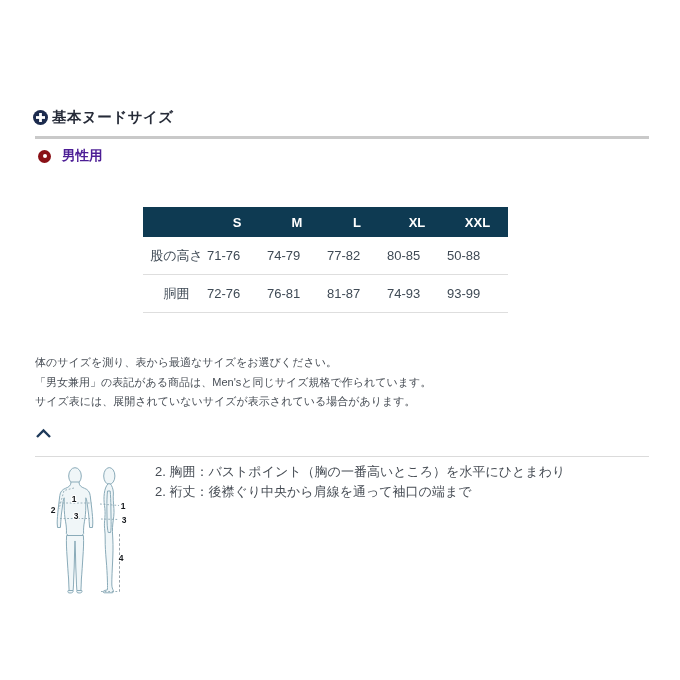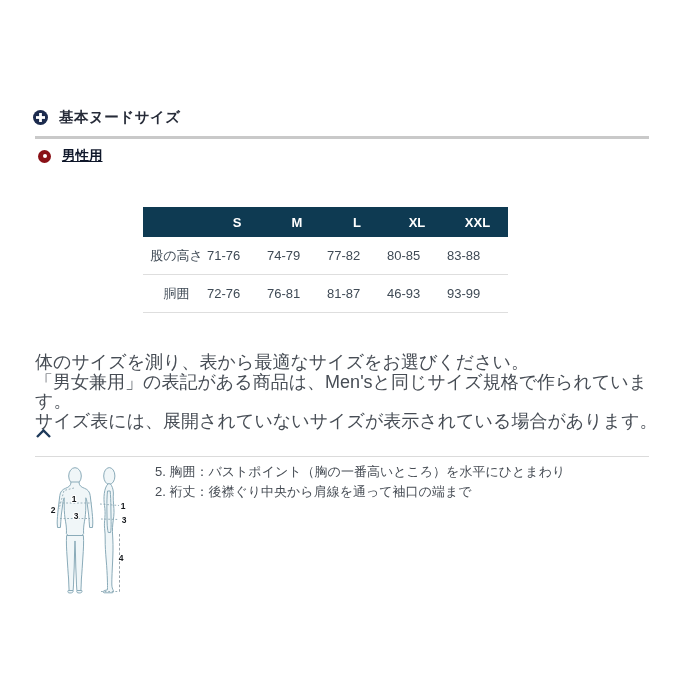--- a/index.html
+++ b/index.html
@@ -2,35 +2,35 @@
 <html><head>
 <meta charset="utf-8">
 <style>
   html,body{margin:0;padding:0;}
   body{
     width:680px;height:680px;position:relative;background:#ffffff;
     font-family:"Liberation Sans","DejaVu Sans",sans-serif;
     -webkit-font-smoothing:antialiased;
   }
   
-  .h1{position:absolute;left:33px;top:108px;display:flex;align-items:center;gap:11px;}
+  .h1{position:absolute;left:33px;top:108px;display:flex;align-items:center;gap:4px;}
   .h1 .txt{font-size:14.5px;font-weight:bold;color:#262b38;letter-spacing:.5px;}
   .divider1{position:absolute;left:35px;top:136px;width:614px;height:3px;background:#c9c9c9;}
   
   .h2{position:absolute;left:38px;top:147px;display:flex;align-items:center;gap:11px;}
-  .h2 .txt{font-size:13.5px;font-weight:bold;color:#0f172a;text-decoration:underline;}
+  .h2 .txt{font-size:13.5px;font-weight:bold;color:#4c1d95;}
   .dot-icon{width:13px;height:13px;border-radius:50%;background:#8a1016;position:relative;flex:0 0 auto;}
   .dot-icon::after{content:"";position:absolute;left:4.5px;top:4.5px;width:4px;height:4px;border-radius:50%;background:#fff;}
   
   table.sizes{position:absolute;left:143px;top:207px;width:365px;border-collapse:collapse;table-layout:fixed;font-size:13px;}
   .sizes th{background:#0e3a52;color:#ffffff;height:30px;font-weight:bold;text-align:center;padding:0;}
   .sizes td{height:37px;border-bottom:1px solid #dedede;color:#3f4a55;text-align:left;padding:0;}
   .sizes td.rowlabel{text-align:center;padding-left:3px;}
   
-  .notes{position:absolute;left:35px;top:353px;font-size:18px;line-height:19.5px;color:#474d55;}
+  .notes{position:absolute;left:35px;top:353px;font-size:11px;line-height:19.5px;color:#474d55;}
   
   .measure-head{position:absolute;left:35px;top:421px;width:614px;height:24px;display:flex;justify-content:space-between;align-items:center;cursor:pointer;}
   .measure-title{font-size:13.5px;color:#3c4754;}
   .chev{display:flex;align-items:center;padding-right:7px;}
   .divider2{position:absolute;left:35px;top:456px;width:614px;height:1px;background:#dbdbdb;}
   
   .figure{position:absolute;left:48px;top:462px;}
   .figure .body-shape{fill:#f0f6f8;stroke:#8aabb9;stroke-width:1;stroke-linejoin:round;}
   .figure .meas{fill:none;stroke:#8fa9b4;stroke-width:.9;stroke-dasharray:1.8 1.8;}
   .figure .meas4{fill:none;stroke:#8c98a0;stroke-width:.9;stroke-dasharray:2.6 2;}
@@ -75,28 +75,28 @@
       <th>XXL</th>
     </tr>
   </thead>
   <tbody>
     <tr>
       <td class="rowlabel">股の高さ</td>
       <td>71-76</td>
       <td>74-79</td>
       <td>77-82</td>
       <td>80-85</td>
-      <td>83-88</td>
+      <td>50-88</td>
     </tr>
     <tr>
       <td class="rowlabel">胴囲</td>
       <td>72-76</td>
       <td>76-81</td>
       <td>81-87</td>
-      <td>46-93</td>
+      <td>74-93</td>
       <td>93-99</td>
     </tr>
   </tbody>
 </table>
 
 <div class="notes">
   <div>体のサイズを測り、表から最適なサイズをお選びください。</div>
   <div>「男女兼用」の表記がある商品は、Men'sと同じサイズ規格で作られています。</div>
   <div>サイズ表には、展開されていないサイズが表示されている場合があります。</div>
 </div>
@@ -135,15 +135,15 @@
 
   <text x="26" y="40" text-anchor="middle">1</text>
   <text x="75" y="47" text-anchor="middle">1</text>
   <text x="5" y="50.5" text-anchor="middle">2</text>
   <text x="28" y="56.5" text-anchor="middle">3</text>
   <text x="76" y="60.5" text-anchor="middle">3</text>
   <text x="73" y="99" text-anchor="middle">4</text>
 </svg>
 
 <div class="list">
-  <div>5. 胸囲：バストポイント（胸の一番高いところ）を水平にひとまわり</div>
+  <div>2. 胸囲：バストポイント（胸の一番高いところ）を水平にひとまわり</div>
   <div>2. 裄丈：後襟ぐり中央から肩線を通って袖口の端まで</div>
 </div>
 
 </body></html>

